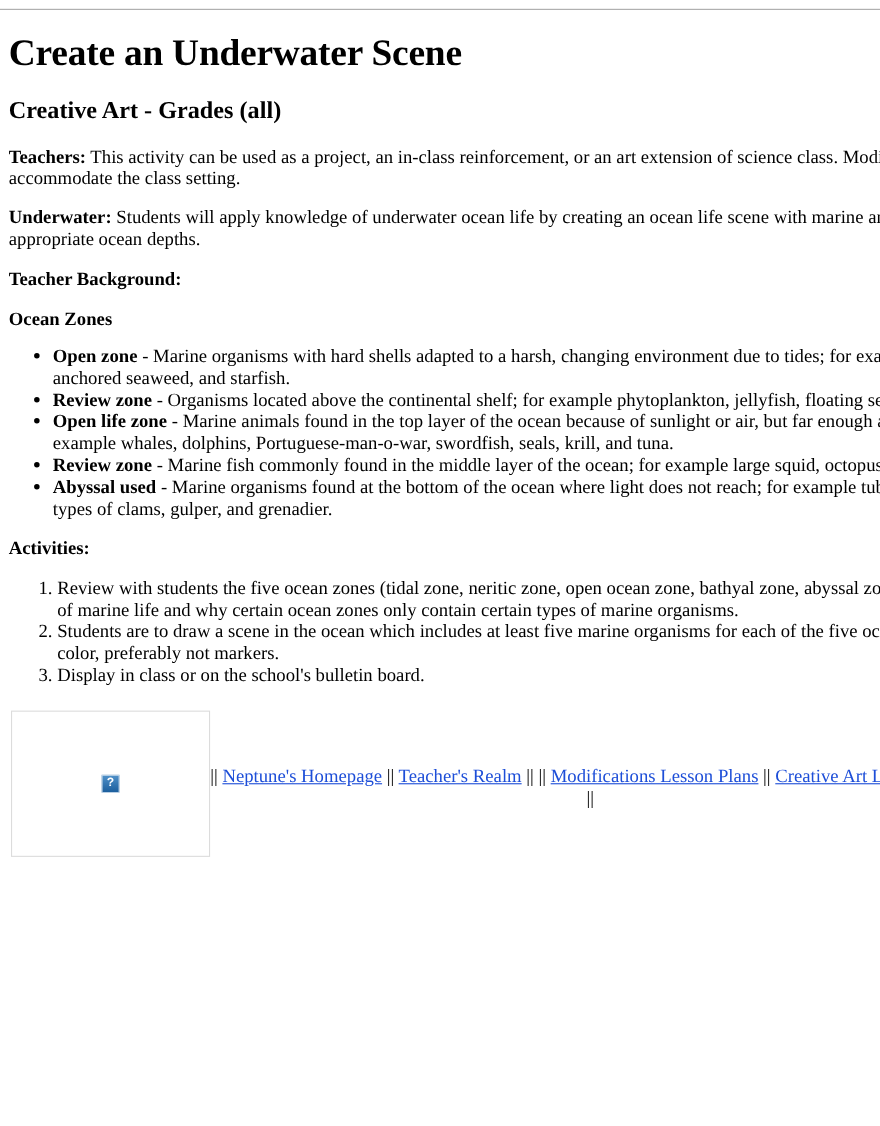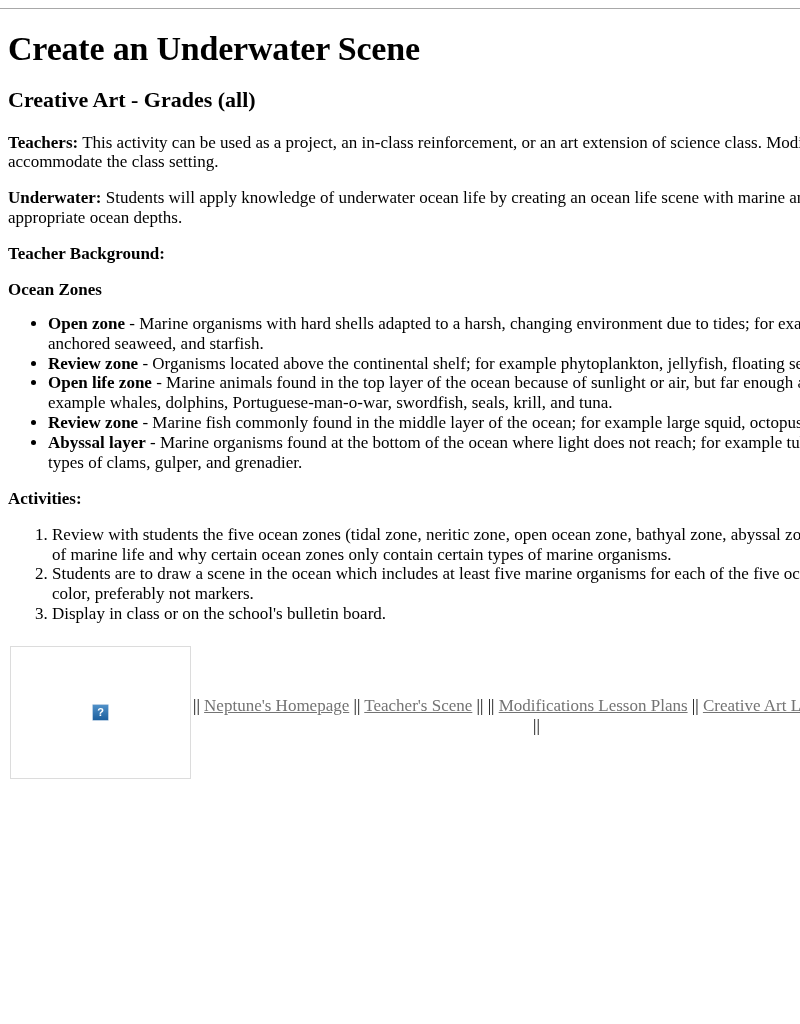--- a/index.html
+++ b/index.html
@@ -145,21 +145,21 @@
 
   .link-nav {
     flex: 1 1 auto;
     text-align: center;
     font-size: 17px;
     line-height: 1.17;
     padding-top: 50px;
     padding-right: 110px;
   }
   .link-nav a {
-    color: #737373;
+    color: #1d4ed8;
     text-decoration: underline;
   }
   .link-nav .sep {
     color: #000000;
   }
 </style>
 </head>
 <body>
 
 <div class="viewport">
@@ -177,21 +177,21 @@
 
     <h3 class="section-head">Teacher Background:</h3>
 
     <h4 class="zones-head">Ocean Zones</h4>
 
     <ul class="zones">
       <li><span class="zone-name">Open zone</span><span> - Marine organisms with hard shells adapted to a harsh, changing environment due to tides; for example barnacles, crabs, anchored seaweed, and starfish.</span></li>
       <li><span class="zone-name">Review zone</span><span> - Organisms located above the continental shelf; for example phytoplankton, jellyfish, floating seaweed, shrimp, and redfish.</span></li>
       <li><span class="zone-name">Open life zone</span><span> - Marine animals found in the top layer of the ocean because of sunlight or air, but far enough away from land; for example whales, dolphins, Portuguese-man-o-war, swordfish, seals, krill, and tuna.</span></li>
       <li><span class="zone-name">Review zone</span><span> - Marine fish commonly found in the middle layer of the ocean; for example large squid, octopus, and lantern fish.</span></li>
-      <li><span class="zone-name">Abyssal layer</span><span> - Marine organisms found at the bottom of the ocean where light does not reach; for example tubeworms, anglerfish, some types of clams, gulper, and grenadier.</span></li>
+      <li><span class="zone-name">Abyssal used</span><span> - Marine organisms found at the bottom of the ocean where light does not reach; for example tubeworms, anglerfish, some types of clams, gulper, and grenadier.</span></li>
     </ul>
 
     <h3 class="section-head">Activities:</h3>
 
     <ol class="activities">
       <li>Review with students the five ocean zones (tidal zone, neritic zone, open ocean zone, bathyal zone, abyssal zone), discussing the location of marine life and why certain ocean zones only contain certain types of marine organisms.</li>
       <li>Students are to draw a scene in the ocean which includes at least five marine organisms for each of the five ocean zones. They need to use color, preferably not markers.</li>
       <li>Display in class or on the school's bulletin board.</li>
     </ol>
 
@@ -200,21 +200,21 @@
       <div class="broken-image">
         <span class="broken-image-icon">
             <span>?</span>
           </span>
       </div>
 
       <div class="link-nav">
         <span class="sep">||</span>
         <a href="#">Neptune's Homepage</a>
         <span class="sep">||</span>
-        <a href="#">Teacher's Scene</a>
+        <a href="#">Teacher's Realm</a>
         <span class="sep">||</span>
         <span class="sep">||</span>
         <a href="#">Modifications Lesson Plans</a>
         <span class="sep">||</span>
         <a href="#">Creative Art Lesson Plans</a>
         <span class="sep">||</span>
       </div>
 
     </div>
 

